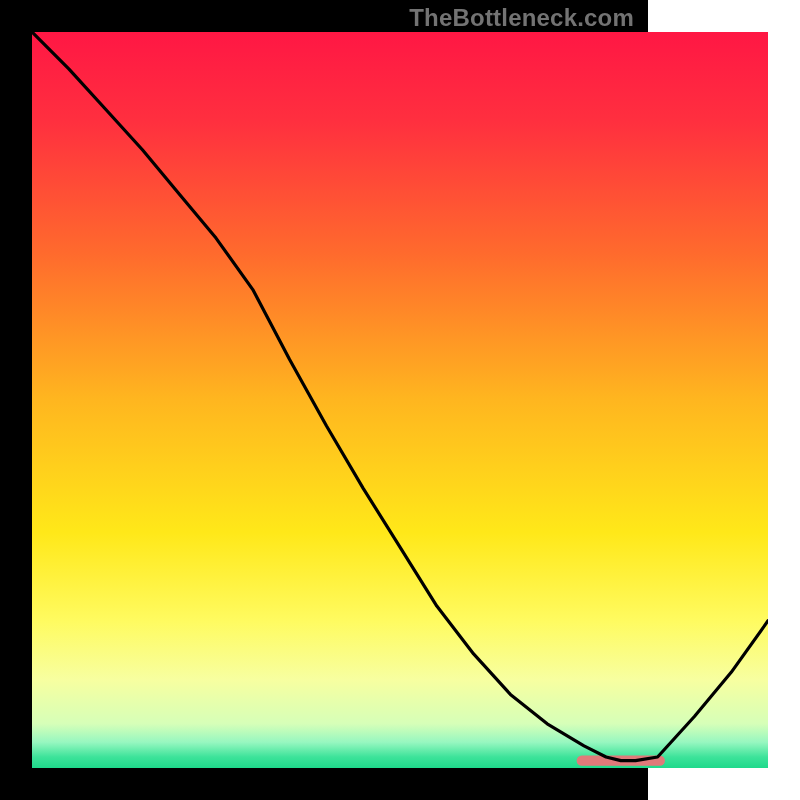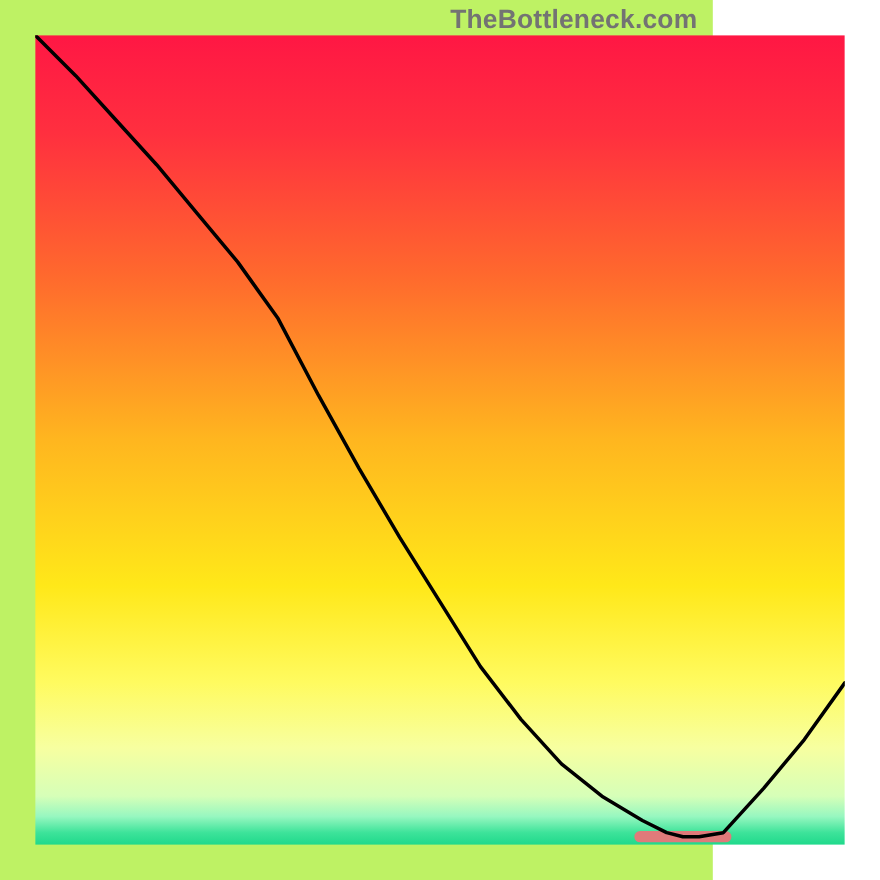--- a/index.html
+++ b/index.html
@@ -7,21 +7,21 @@
     padding: 0;
     width: 800px;
     height: 800px;
     overflow: hidden;
     background: #fff;
   }
   .outer {
     position: relative;
     width: 648px;
     height: 800px;
-    background: #bef264;
+    background: #000000;
     text-align: right;
   }
   .watermark {
     position: absolute;
     top: 4px;
     right: 14px;
     font-family: Arial, Helvetica, sans-serif;
     font-size: 24px;
     font-weight: bold;
     color: #737373;

